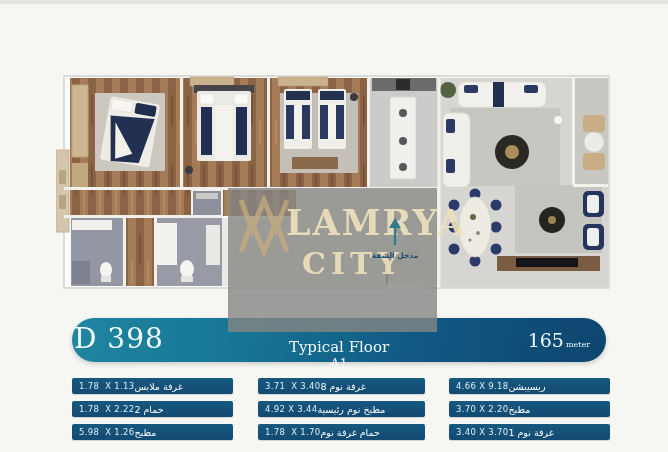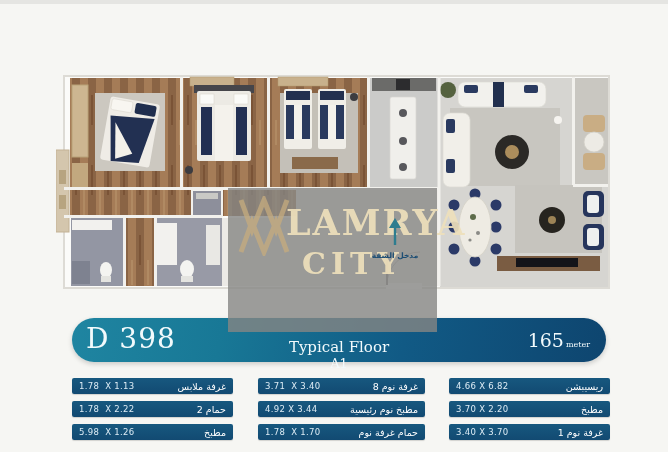--- a/index.html
+++ b/index.html
@@ -16,36 +16,36 @@
             font-size:35px;font-weight:bold;letter-spacing:2px;color:rgba(238,224,187,0.92);}
   .wm-line2{position:absolute;left:74px;top:58px;font-family:"DejaVu Serif",serif;
             font-size:30px;font-weight:bold;letter-spacing:5px;color:rgba(238,224,187,0.92);}
   
   .entrance{left:366px;top:218px;width:58px;z-index:4;text-align:center;}
   .entrance .lbl{font-size:7.5px;font-weight:bold;color:#1d4e74;margin-top:1px;}
   
   .banner{left:72px;top:318px;width:534px;height:44px;border-radius:22px;z-index:2;
           background:linear-gradient(100deg,#1f85a1 0%,#187896 28%,#115a85 62%,#0e456f 100%);
           box-shadow:0 2px 5px rgba(0,0,0,0.18);color:#f2fafc;}
-  .unit-code{position:absolute;left:14px;top:4px;font-family:"DejaVu Serif",serif;
+  .unit-code{position:absolute;left:2px;top:4px;font-family:"DejaVu Serif",serif;
              font-size:28px;letter-spacing:1px;}
   .floor-block{position:absolute;left:0;right:0;top:20px;text-align:center;
                font-family:"DejaVu Serif",serif;line-height:1.2;}
   .floor-label{font-size:15px;}
   .floor-sub{font-size:13px;}
   .area-block{position:absolute;right:16px;top:11px;font-family:"DejaVu Serif",serif;}
   .area-val{font-size:19px;}
   .area-unit{font-size:8px;margin-left:2px;}
   
   .tcol{z-index:2;}
   .col1{left:72px;top:378px;width:161px;}
   .col2{left:258px;top:378px;width:167px;}
   .col3{left:449px;top:378px;width:161px;}
   .trow{height:16px;margin-bottom:7px;background:linear-gradient(#17587f,#124a72);
-        border-radius:2px;display:flex;justify-content:space-between;align-items:center;
+        border-radius:2px;display:flex;align-items:center;
         padding:0 7px;box-shadow:0 1px 1px rgba(0,0,0,0.15);}
   .dims{font-size:8.5px;color:#ddecf5;letter-spacing:0.3px;white-space:pre;}
   .rlabel{font-size:9.5px;font-weight:normal;color:#ffffff;direction:rtl;}
 </style>
 </head>
 <body>
 
 <div class="page">
   <div class="abs topstrip"></div>
 
@@ -279,21 +279,21 @@
       <span class="rlabel" dir="rtl">مطبخ نوم رئيسية</span>
     </div>
     <div class="trow">
       <span class="dims">1.78  X 1.70</span>
       <span class="rlabel" dir="rtl">حمام غرفة نوم</span>
     </div>
   </div>
 
   <div class="abs tcol col3">
     <div class="trow">
-      <span class="dims">4.66 X 6.82</span>
+      <span class="dims">4.66 X 9.18</span>
       <span class="rlabel" dir="rtl">ريسيبشن</span>
     </div>
     <div class="trow">
       <span class="dims">3.70 X 2.20</span>
       <span class="rlabel" dir="rtl">مطبخ</span>
     </div>
     <div class="trow">
       <span class="dims">3.40 X 3.70</span>
       <span class="rlabel" dir="rtl">غرفة نوم 1</span>
     </div>

